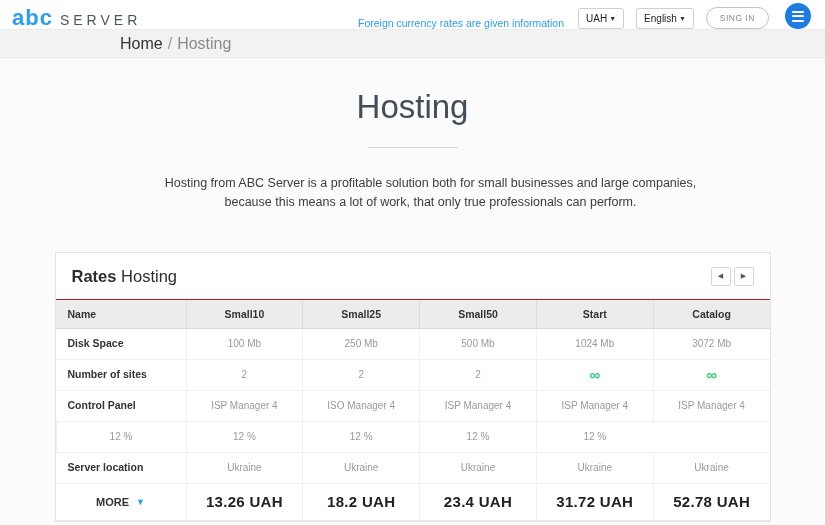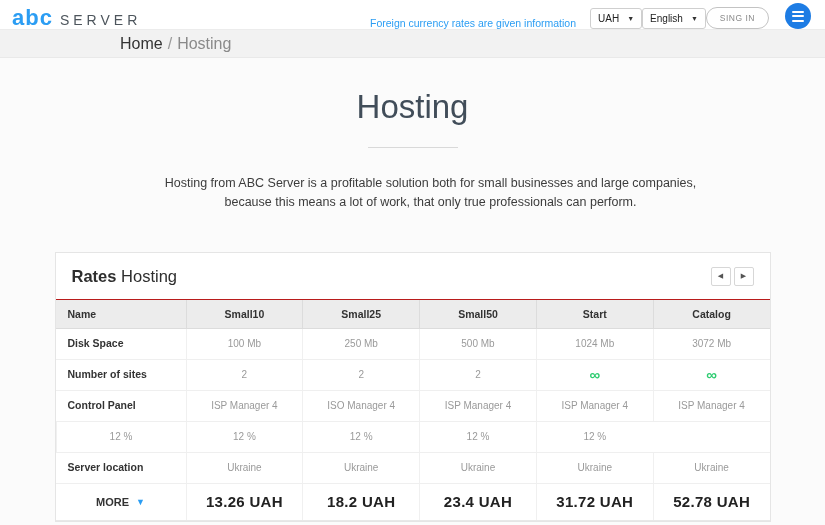--- a/index.html
+++ b/index.html
@@ -37,27 +37,28 @@
   .topbar-spacer { flex: 1; }
   .info-link {
     color: #2b9df3;
     font-size: 10.5px;
     margin-right: 14px;
     white-space: nowrap;
   }
   .select-btn {
     display: flex;
     align-items: center;
-    gap: 8px;
+    gap: 2px;
     border: 1px solid #cfcfcf;
     border-radius: 3px;
     background: #fff;
     font-size: 10px;
     color: #222;
     padding: 4px 7px;
+    margin-right: 12px;
     cursor: pointer;
     white-space: nowrap;
   }
   .caret { font-size: 7px; color: #333; line-height: 1; }
   .signin-btn {
     border: 1px solid #c3c3c3;
     border-radius: 11px;
     background: #fff;
     color: #8a8a8a;
     font-size: 8.5px;

